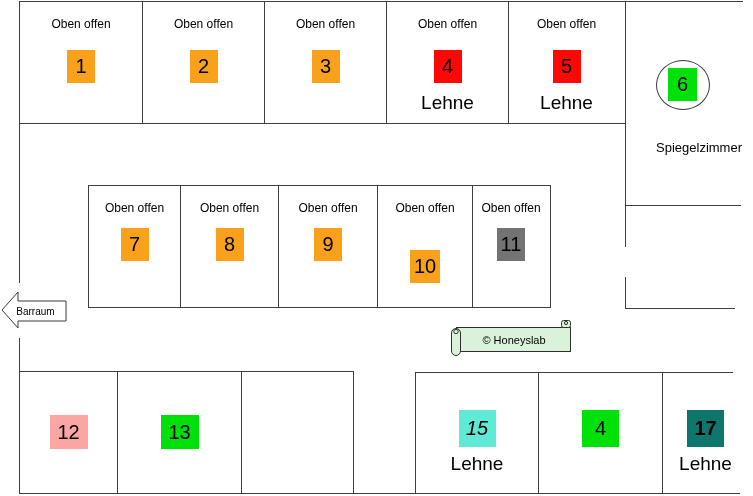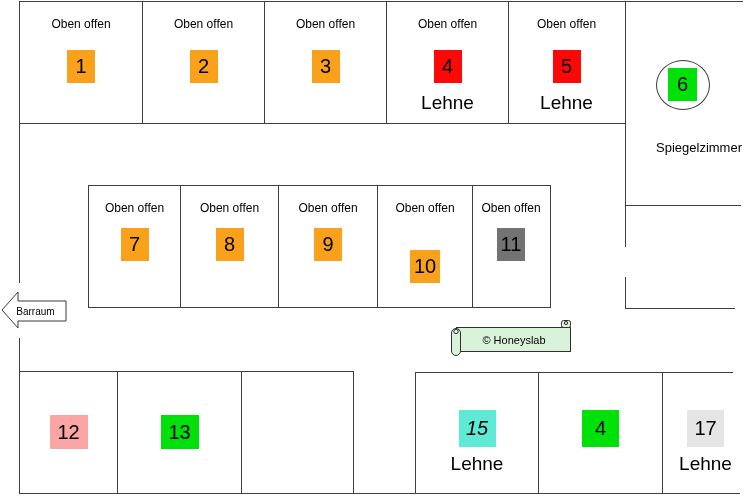--- a/index.html
+++ b/index.html
@@ -136,21 +136,21 @@
 
   <div class="cell br-cell" style="left:416px;top:373px;width:122px;height:120px">
     <div class="seat seat-br" style="background: #5eead4; font-style: italic;">15</div>
     <div class="cell-sub">Lehne</div>
   </div>
   <div class="cell br-cell" style="left:539px;top:373px;width:123px;height:120px">
     <div class="seat seat-br" style="background: rgb(0, 225, 9);">4</div>
     <div class="cell-sub"></div>
   </div>
   <div class="cell br-cell" style="left:663px;top:373px;width:85px;height:120px">
-    <div class="seat seat-br" style="background: #e5e5e5;">17</div>
+    <div class="seat seat-br" style="background: #0f766e; font-weight: bold;">17</div>
     <div class="cell-sub">Lehne</div>
   </div>
 
   <div class="ellipse" style="left:656px;top:60px;width:52px;height:48px">
     <div class="seat" style="background: rgb(0, 225, 9);">6</div>
   </div>
 
   <div class="room-label" style="left:626px;top:140px;width:116px">Spiegelzimmer</div>
 
   <div class="arrow-wrap">

